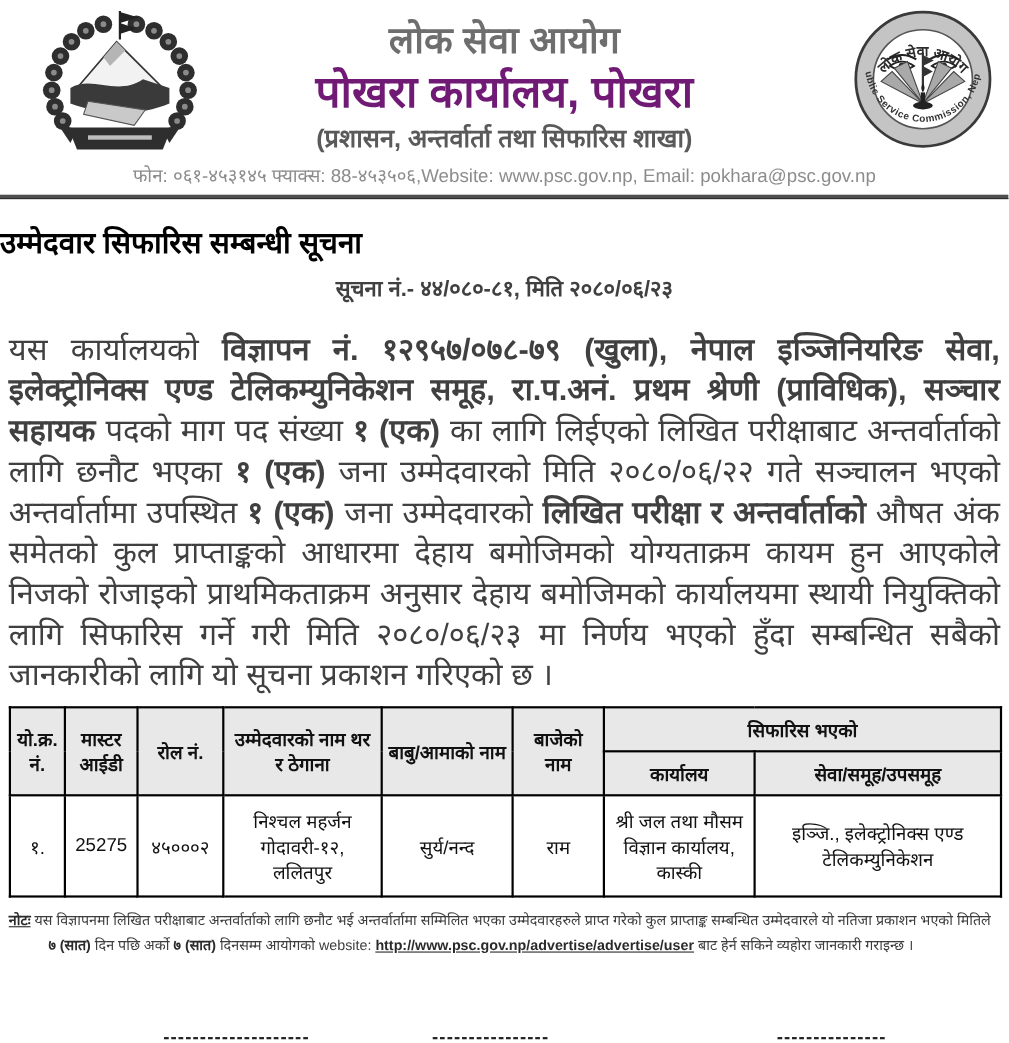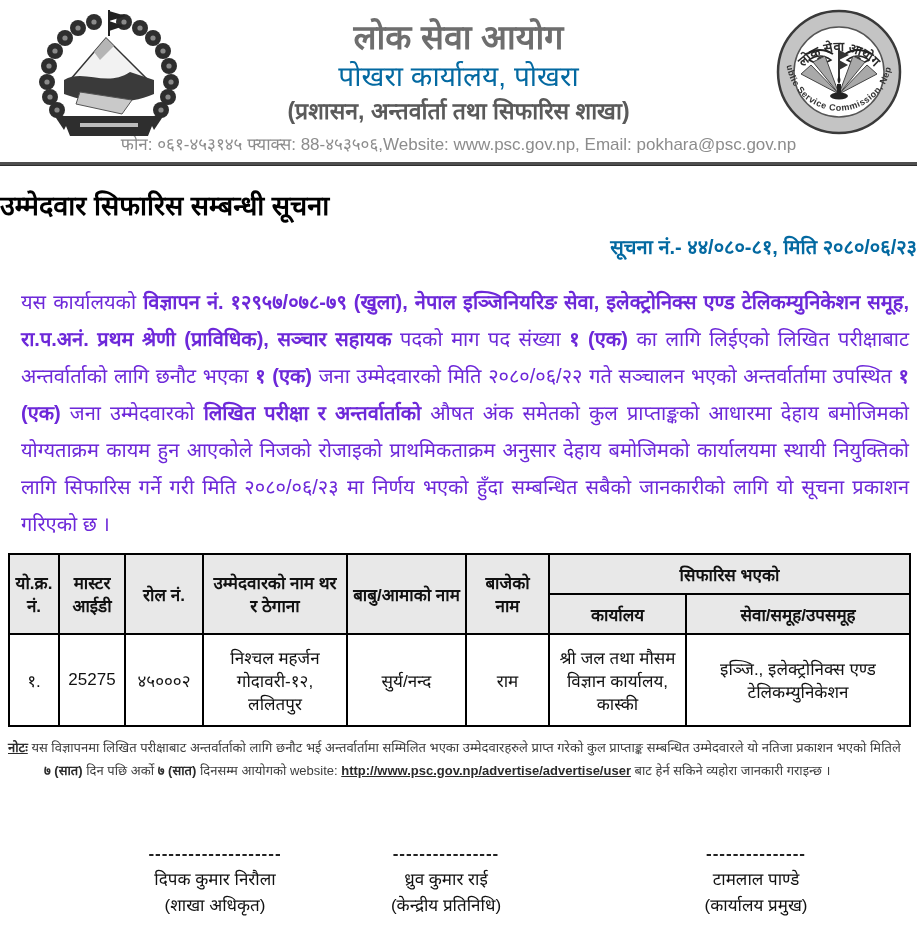--- a/index.html
+++ b/index.html
@@ -11,32 +11,32 @@
     font-family:"Liberation Sans","DejaVu Sans",sans-serif;
     color:#111;
     overflow:hidden;
   }
   
   .header { position:relative; padding-top:6px; }
   .emblem-left { position:absolute; left:34px; top:8px; width:150px; height:152px; }
   .seal-right  { position:absolute; right:14px; top:8px; width:128px; height:128px; }
   .head-center { text-align:center; padding:10px 190px 0 190px; }
   .org-name    { font-size:34px; font-weight:bold; color:#6e6e6e; line-height:1.25; }
-  .office-name { font-size:28px; font-weight:normal; color:#0369a1; line-height:1.25; }
+  .office-name { font-size:40px; font-weight:bold; color:#701a75; line-height:1.25; }
   .branch-name { font-size:23px; font-weight:bold; color:#5a5a5a; line-height:1.5; }
   .contact-line { text-align:center; font-size:17px; color:#8c8c8c; margin-top:4px; }
   .divider { width:100%; height:4px; background:#4f4f4f; border-bottom:1px solid #2e2e2e; margin-top:7px; }
   
   .notice-title { font-size:27px; font-weight:bold; color:#000; margin-top:20px; }
-  .notice-subtitle { text-align:right; font-size:20px; font-weight:bold; color:#0369a1; margin-top:10px; }
+  .notice-subtitle { text-align:center; font-size:20px; font-weight:bold; color:#404040; margin-top:10px; }
   
   .body-par {
-    margin:24px 8px 0 21px;
-    font-size:20px; line-height:37px;
-    text-align:justify; color:#6d28d9;
+    margin:24px 8px 0 8px;
+    font-size:28px; line-height:37px;
+    text-align:justify; color:#404040;
   }
   .b { font-weight:bold; }
   .u { text-decoration:underline; }
   .section-label { margin:12px 8px 0 8px; font-size:19px; font-weight:bold; text-decoration:underline; color:#000; }
   
   table.rec { border-collapse:collapse; margin:10px 8px 0 8px; width:901px; table-layout:fixed; }
   table.rec th, table.rec td { border:2px solid #000; font-size:17px; vertical-align:middle; padding:3px 5px; }
   table.rec th { background:#e8e8e8; font-weight:bold; text-align:center; }
   table.rec .hr1 { height:40px; }
   table.rec .hr2 { height:40px; }

